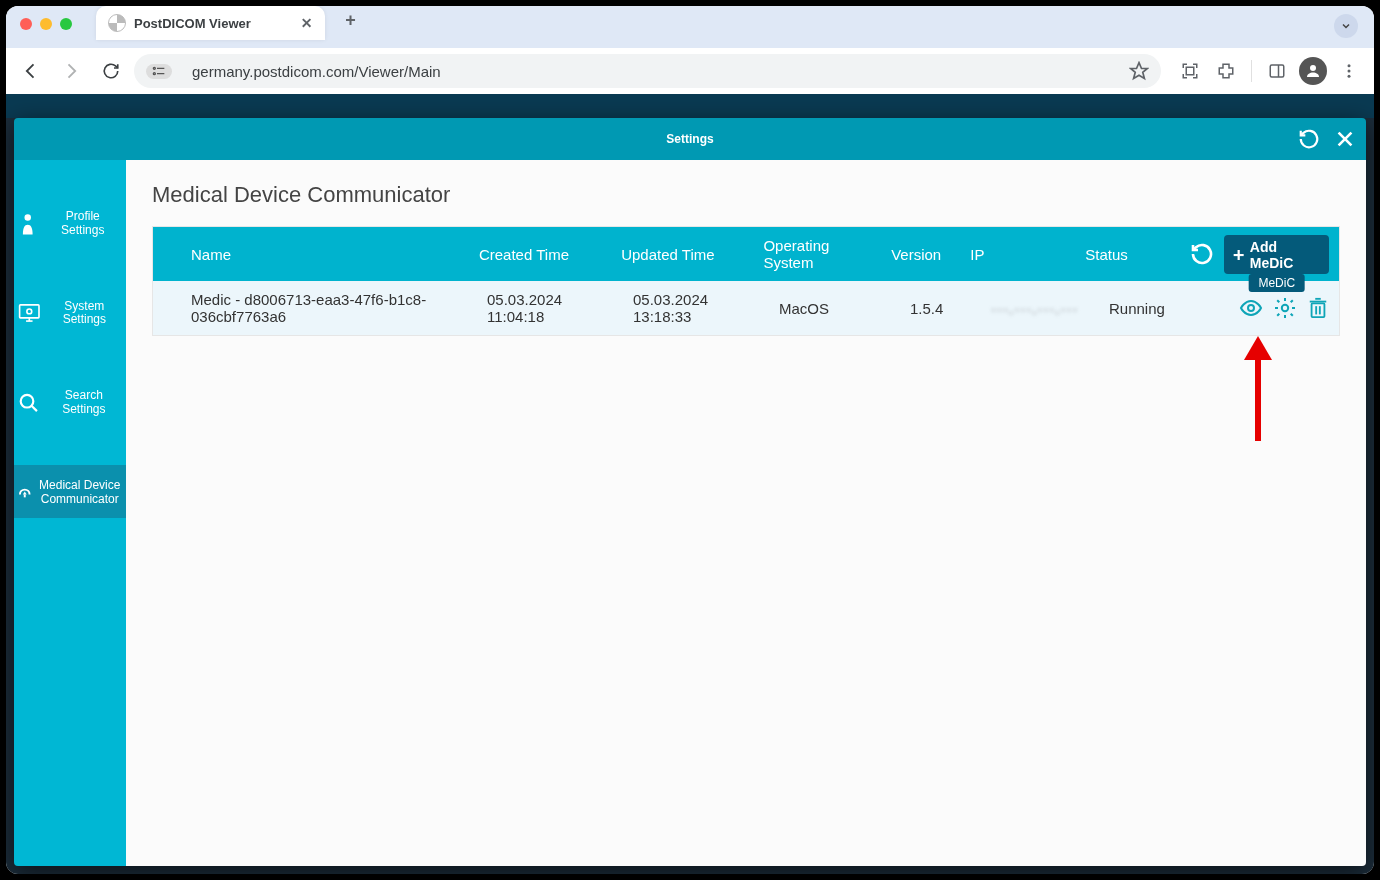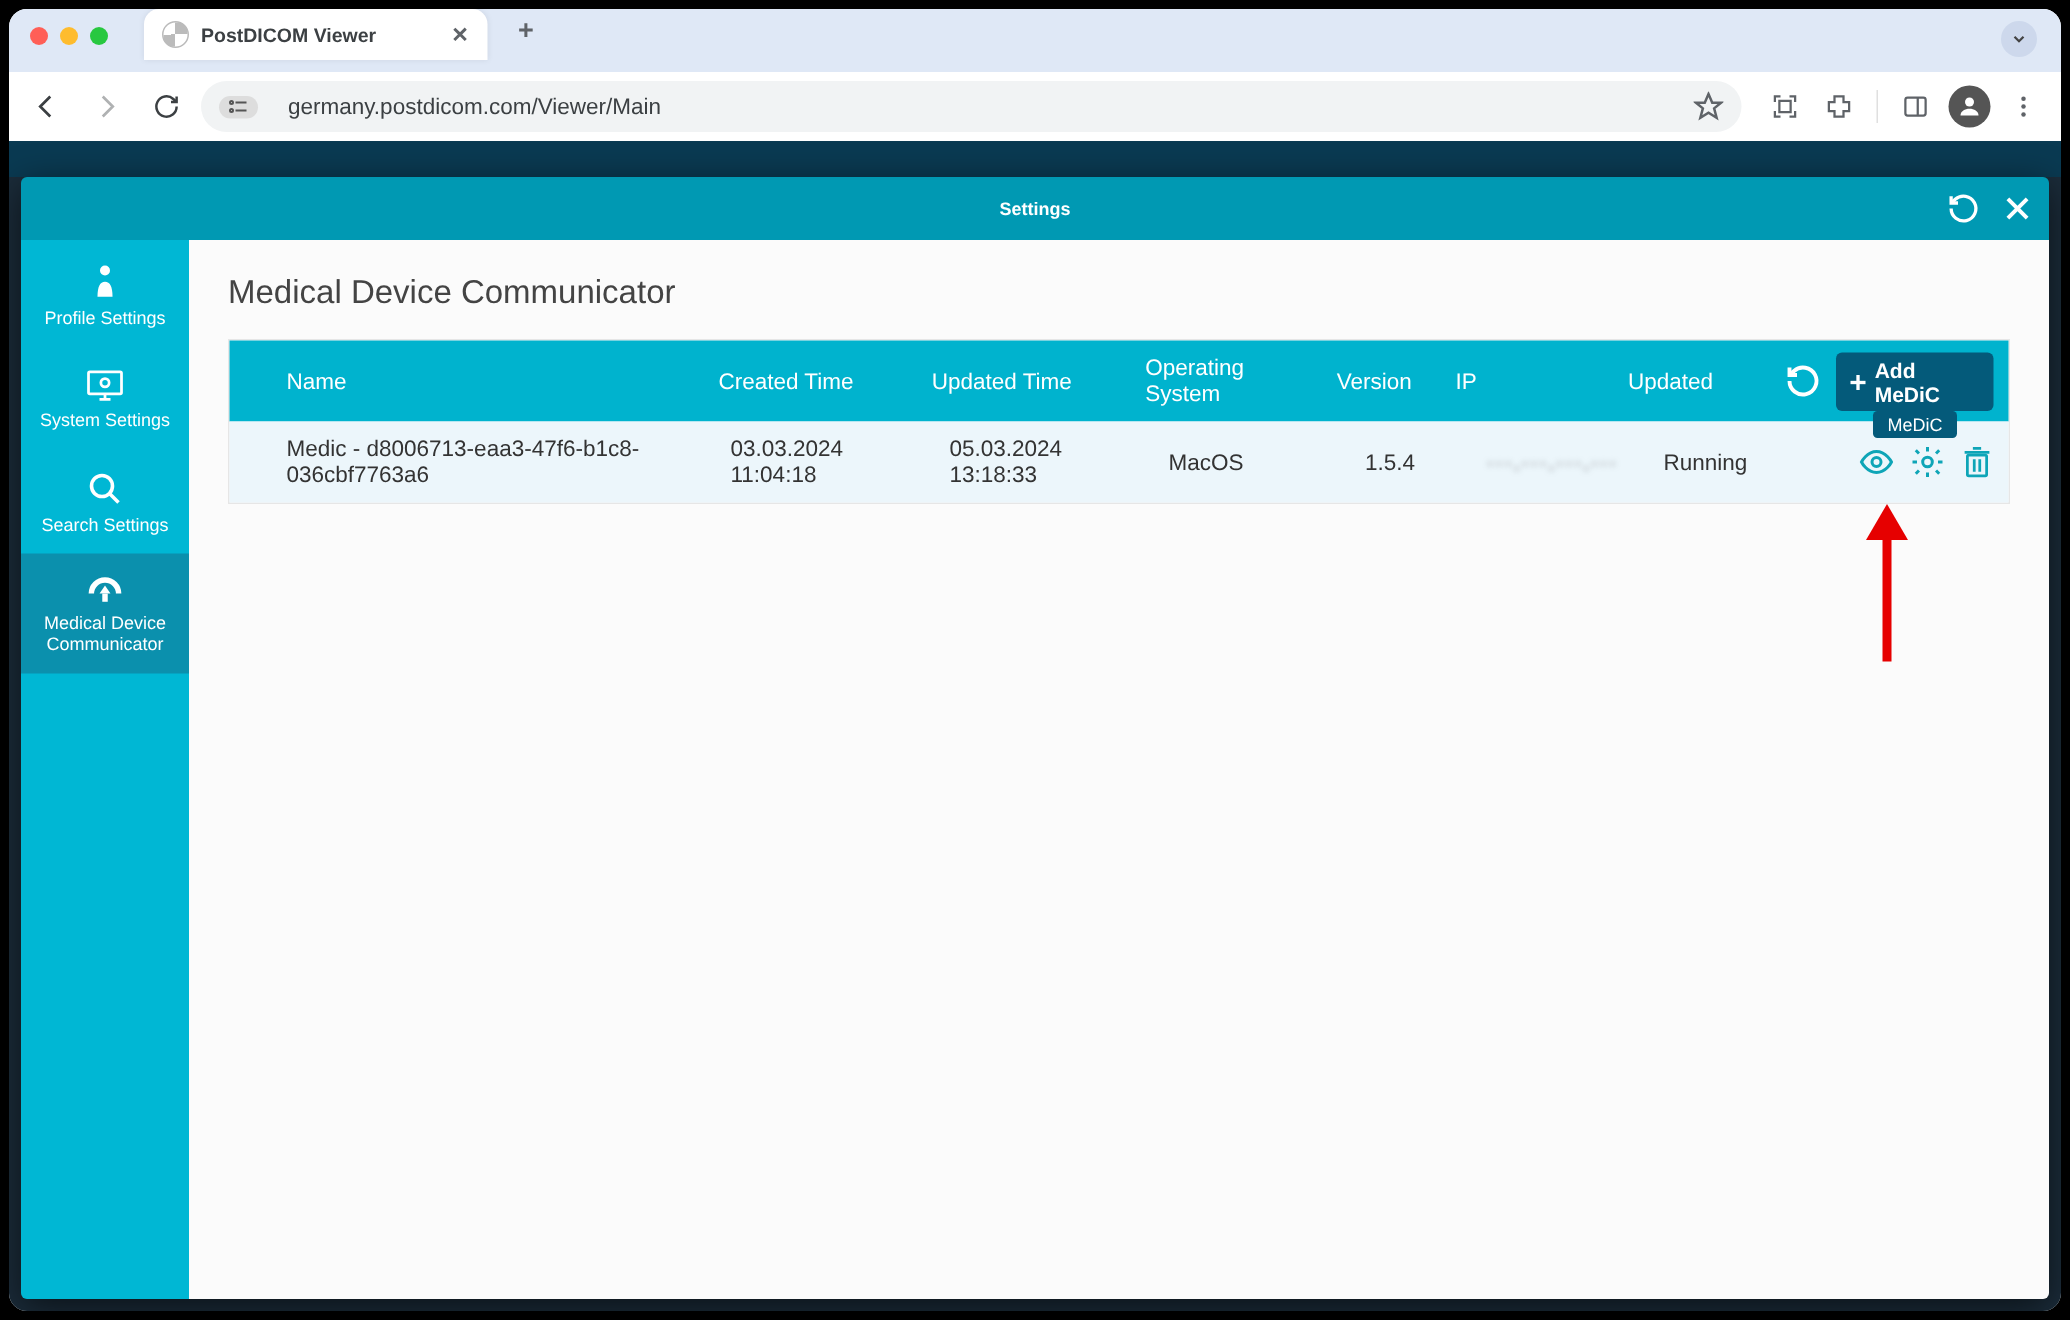--- a/index.html
+++ b/index.html
@@ -40,21 +40,21 @@
   .toolbar-right .sep{width:1px;height:22px;background:#e0e0e0;margin:0 6px;}
   .avatar{width:28px;height:28px;border-radius:50%;background:#555;display:flex;align-items:center;justify-content:center;}
   
   .app{position:absolute;top:88px;left:0;right:0;bottom:0;background:var(--dark-bg);}
   .app-behind-title{height:24px;background:#0a3a52;}
   .modal{position:absolute;left:8px;right:8px;top:24px;bottom:8px;border-radius:4px;overflow:hidden;display:flex;flex-direction:column;box-shadow:0 6px 24px rgba(0,0,0,.6);}
   .modal-header{height:42px;background:var(--teal2);display:flex;align-items:center;justify-content:center;color:#fff;font-size:12px;font-weight:600;position:relative;}
   .modal-header .hdr-actions{position:absolute;right:10px;top:0;bottom:0;display:flex;align-items:center;gap:14px;}
   .modal-body{flex:1;display:flex;min-height:0;}
   .sidenav{width:112px;background:#00b7d4;display:flex;flex-direction:column;color:#fff;font-size:12px;}
-  .sidenav .nav-item{padding:14px 4px 12px;display:flex;flex-direction:column;align-items:center;gap:6px;cursor:pointer;text-align:center;line-height:1.15;}
+  .sidenav .nav-item{padding:14px 4px 12px;display:flex;align-items:center;gap:6px;cursor:pointer;text-align:center;line-height:1.15;margin-top:36px;}
   .sidenav .nav-item.active{background:#0b90ad;}
   .content{flex:1;background:var(--panel-bg);padding:22px 26px;min-width:0;}
   .content h1{font-size:22px;font-weight:500;color:#444;margin:0 0 18px;}
   .dg{background:#fff;border:1px solid #e6e6e6;}
   .dg-header{background:var(--teal-head);color:#fff;display:flex;align-items:center;height:54px;padding:0 10px;font-size:15px;}
   .dg-h-cell{padding:0 8px;}
   .dg-header .actions-h{margin-left:auto;display:flex;align-items:center;gap:10px;position:relative;}
   .add-btn{background:var(--dark-teal);color:#fff;border-radius:4px;padding:4px 8px 3px;font-size:14px;font-weight:600;display:flex;align-items:center;gap:4px;position:relative;}
   .add-btn .tooltip{position:absolute;top:100%;left:50%;transform:translateX(-50%);background:var(--dark-teal);color:#fff;font-size:12px;font-weight:500;padding:2px 10px;border-radius:3px;white-space:nowrap;}
   .dg-row{display:flex;align-items:center;padding:10px;font-size:15px;color:#333;background:var(--row-alt);}
@@ -221,42 +221,42 @@
             <div class="content">
               <h1>Medical Device Communicator</h1>
               <div class="dg">
                 <div class="dg-header">
                   <div class="dg-h-cell c-name">Name</div>
                   <div class="dg-h-cell c-created">Created Time</div>
                   <div class="dg-h-cell c-updated">Updated Time</div>
                   <div class="dg-h-cell c-os">Operating System</div>
                   <div class="dg-h-cell c-ver">Version</div>
                   <div class="dg-h-cell c-ip">IP</div>
-                  <div class="dg-h-cell c-status">Updated</div>
+                  <div class="dg-h-cell c-status">Status</div>
                   <div class="actions-h">
                     <span>
                       <svg width="24" height="24" viewBox="0 0 24 24" fill="none" stroke="#fff" stroke-width="2.6">
                           <path d="M3 12a9 9 0 1 0 3-6.7L3 8"></path>
                           <polyline points="3 3 3 8 8 8"></polyline>
                         </svg>
                     </span>
                     <div class="add-btn">
                       <svg width="14" height="14" viewBox="0 0 24 24" fill="none" stroke="#fff" stroke-width="4">
                           <line x1="12" y1="3" x2="12" y2="21"></line>
                           <line x1="3" y1="12" x2="21" y2="12"></line>
                         </svg>
                       <span>Add MeDiC</span>
                       <div class="tooltip">MeDiC</div>
                     </div>
                   </div>
                 </div>
 
                 <div class="dg-row">
                   <div class="dg-cell c-name">Medic - d8006713-eaa3-47f6-b1c8-036cbf7763a6</div>
-                  <div class="dg-cell c-created">03.03.2024 11:04:18</div>
+                  <div class="dg-cell c-created">05.03.2024 11:04:18</div>
                   <div class="dg-cell c-updated">05.03.2024 13:18:33</div>
                   <div class="dg-cell c-os">MacOS</div>
                   <div class="dg-cell c-ver">1.5.4</div>
                   <div class="dg-cell c-ip ip-blur">···.···.···.···</div>
                   <div class="dg-cell c-status">Running</div>
                   <div class="row-actions">
                     <span>
                       <svg width="24" height="24" viewBox="0 0 24 24" fill="none" stroke="#0ea5b7" stroke-width="2">
                           <path d="M2 12s3.5-7 10-7 10 7 10 7-3.5 7-10 7S2 12 2 12z"></path>
                           <circle cx="12" cy="12" r="3"></circle>

